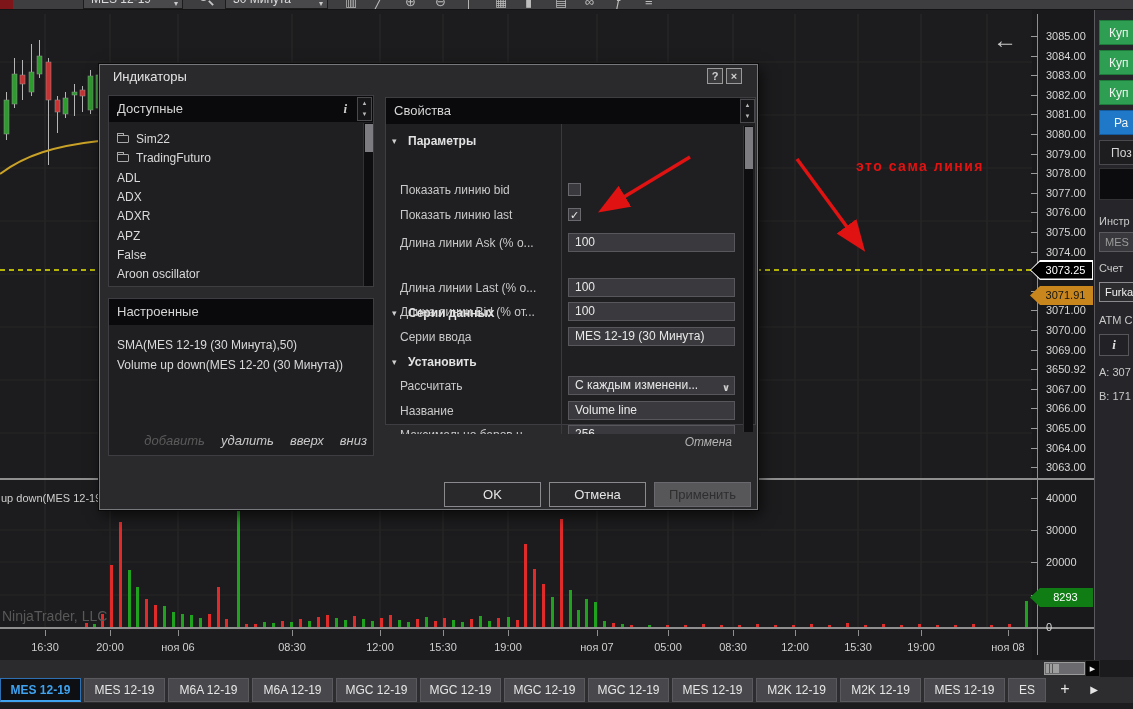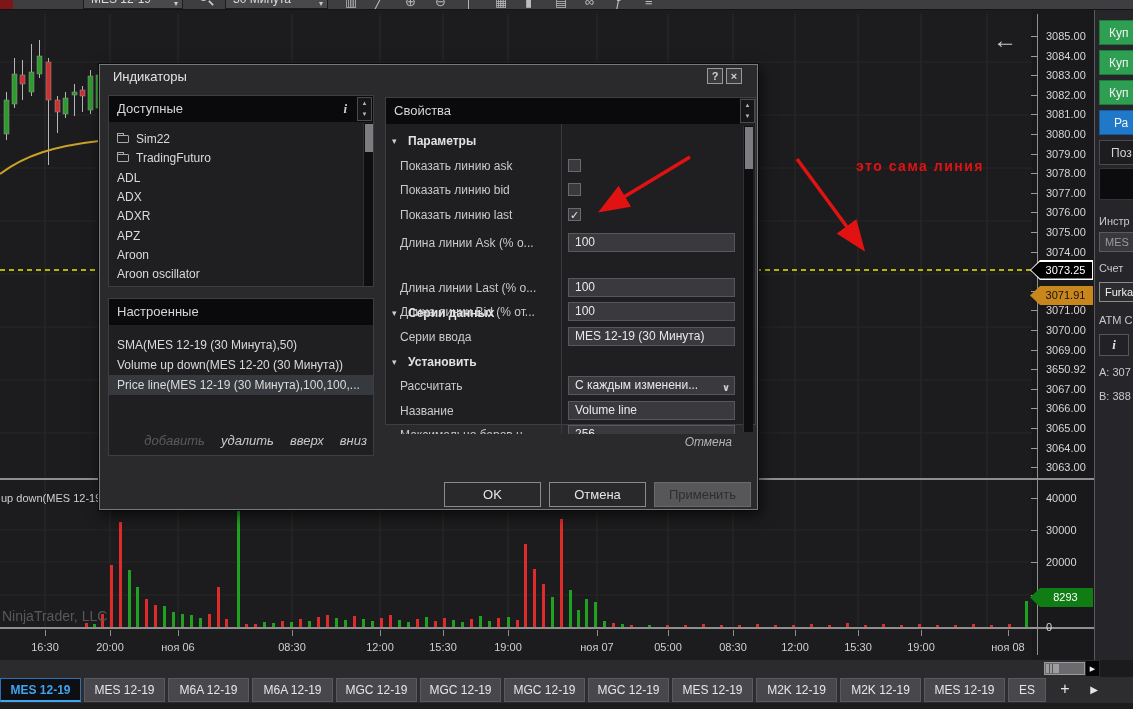--- a/index.html
+++ b/index.html
@@ -386,60 +386,55 @@
         <span class="hdr-i">i</span>
         <span class="hdr-spin">▲<br>▼</span>
       </div>
       <div id="available-list" style="position:absolute;left:0;top:26px;width:266px;height:164px;">
           <div class="list-item" style="top: 8px;"><span class="folder"></span><span>Sim22</span></div>
           <div class="list-item" style="top: 27.3px;"><span class="folder"></span><span>TradingFuturo</span></div>
           <div class="list-item" style="top: 46.6px;"><span>ADL</span></div>
           <div class="list-item" style="top: 65.9px;"><span>ADX</span></div>
           <div class="list-item" style="top: 85.2px;"><span>ADXR</span></div>
           <div class="list-item" style="top: 104.5px;"><span>APZ</span></div>
-          <div class="list-item" style="top: 123.8px;"><span>Aroon</span></div>
+          <div class="list-item" style="top: 123.8px;"><span>False</span></div>
           <div class="list-item" style="top: 143.1px;"><span>Aroon oscillator</span></div>
         </div>
       <div class="vscroll" style="right:0;top:27px;height:163px;">
           <div class="vthumb" style="top:1px;height:28px;"></div>
         </div>
     </div>
 
     <div class="box" id="box-configured">
       <div class="box-header">
         <span>Настроенные</span>
       </div>
       <div id="configured-list" style="position:absolute;left:0;top:26px;width:264px;height:104px;">
           <div class="list-item cfg-item" style="top: 10px;">SMA(MES 12-19 (30 Минута),50)</div>
           <div class="list-item cfg-item" style="top: 30px;">Volume up down(MES 12-20 (30 Минута))</div>
-          <div class="list-item cfg-item selected" style="top: 50px;">Price line(MES 12-19 (30 Минута),100,100,...</div>
         </div>
       <div id="cfg-links">
           <span class="dim">добавить</span>
           <span>удалить</span>
           <span>вверх</span>
           <span>вниз</span>
         </div>
     </div>
 
     <div class="box" id="box-props">
       <div class="box-header" style="right:15px">
         <span>Свойства</span>
       </div>
       <div class="hdr-spin" style="right:0;top:1px">▲<br>▼</div>
       <div id="props-view">
         <div id="props-rows">
             <div id="props-divider"></div>
             <div class="prop-group" style="top: 6px;">
               <span class="arr">▾</span>
               <span class="gl">Параметры</span>
-            </div>
-            <div class="prop-row" style="top: 30.5px;">
-              <span class="prop-label">Показать линию ask</span>
-              <span class="prop-check"></span>
             </div>
             <div class="prop-row" style="top: 55px;">
               <span class="prop-label">Показать линию bid</span>
               <span class="prop-check"></span>
             </div>
             <div class="prop-row" style="top: 79.5px;">
               <span class="prop-label">Показать линию last</span>
               <span class="prop-check">✓</span>
             </div>
             <div class="prop-row" style="top: 108px;">
@@ -500,21 +495,21 @@
     <div class="rp-btn rp-blue" style="top:100px">Ра</div>
     <div class="rp-btn rp-pos" style="top:130px">Поз</div>
     <div class="rp-black" style="top:158px"></div>
     <div class="rp-label" style="top:205px">Инстр</div>
     <div class="rp-field" id="rp-instr-val" style="top:222px">MES</div>
     <div class="rp-label" style="top:252px">Счет</div>
     <div class="rp-field" id="rp-acct-val" style="top:272px">Furka</div>
     <div class="rp-label" style="top:304px">ATM C</div>
     <div id="rp-info" style="top:324px">i</div>
     <div class="rp-label" style="top:356px">A: 307</div>
-    <div class="rp-label" style="top:380px">B: 388</div>
+    <div class="rp-label" style="top:380px">B: 171</div>
   </div>
 
   <div id="scroll-row">
     <div id="scroll-track">
         <div id="scroll-handle"></div>
       </div>
     <div id="scroll-btn">▶</div>
     <div id="scroll-fill"></div>
   </div>
 

